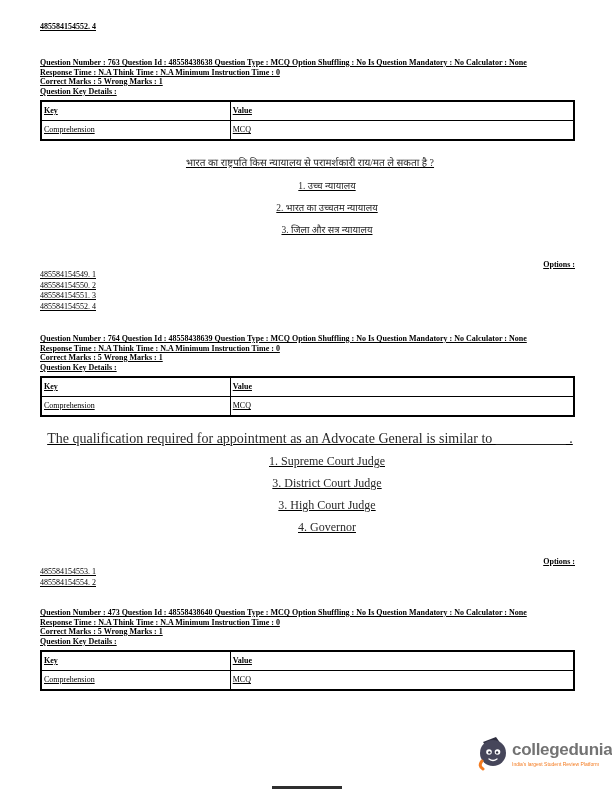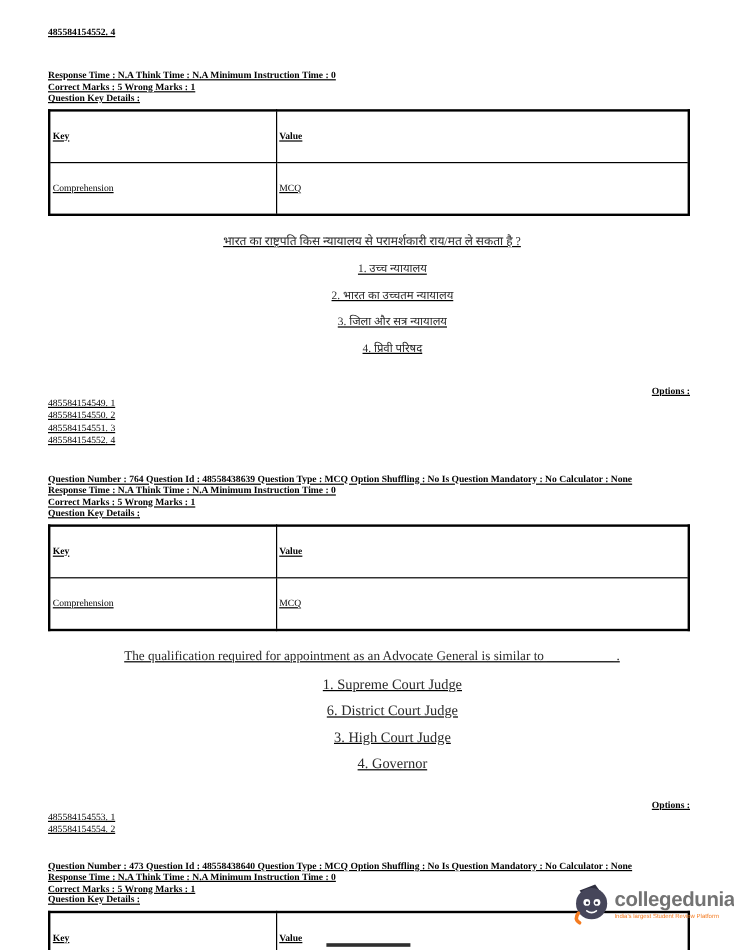--- a/index.html
+++ b/index.html
@@ -28,28 +28,28 @@
     white-space:nowrap;
   }
 
   .kv-table {
     width:100%; border-collapse:collapse; margin-top:4px;
     border:2px solid #000;
   }
   .kv-table th, .kv-table td {
     border:1px solid #000;
     font-size:8px; line-height:10px; height:11px;
-    padding:16px 2px; text-align:left; vertical-align:middle;
+    padding:4px 2px; text-align:left; vertical-align:middle;
   }
   .kv-table th { font-weight:bold; }
   .kv-table th:first-child, .kv-table td:first-child { width:35.5%; }
 
   .qimage { margin-top:16px; margin-left:5px; color:#2a2a2a;text-align:center; }
   .qtext.hindi { font-size:10px; line-height:12px; }
-  .qtext.english { font-size:11px; line-height:11px; }
+  .qtext.english { font-size:14px; line-height:11px; }
   .choices { margin-top:12px; margin-left:34px; }
   .choice { font-size:9.5px; line-height:11px; margin-bottom:11px; }
   .choice.english { font-size:12px; }
 
   .options-heading { font-size:8px; font-weight:bold; line-height:10px; margin-top:24px;text-align:right; }
   .oid { font-size:8px; line-height:10.5px; }
 
   .logo {
     position:absolute; left:476px; top:735px;
     display:flex; align-items:flex-start; gap:4px;
@@ -72,20 +72,21 @@
 </style>
 </head>
 <body>
 
 <div class="page">
   <div class="content">
 
     <div class="id-line">485584154552. 4</div>
 
     <section class="qblock qb1">
+      <div class="meta-line">Question Number : 763 Question Id : 48558438638 Question Type : MCQ Option Shuffling : No Is Question Mandatory : No Calculator : None</div>
       <div class="meta-line">Response Time : N.A Think Time : N.A Minimum Instruction Time : 0</div>
       <div class="meta-line">Correct Marks : 5 Wrong Marks : 1</div>
       <div class="meta-line">Question Key Details :</div>
       <table class="kv-table">
         <tbody>
             <tr>
           <th>Key</th>
           <th>Value</th>
         </tr>
         <tr>
@@ -93,21 +94,20 @@
           <td>MCQ</td>
         </tr>
       </tbody>
         </table>
       <div class="qimage">
         <div class="qtext hindi">भारत का राष्ट्रपति किस न्यायालय से परामर्शकारी राय/मत ले सकता है ?</div>
         <div class="choices">
           <div class="choice">1. उच्च न्यायालय</div>
           <div class="choice">2. भारत का उच्चतम न्यायालय</div>
           <div class="choice">3. जिला और सत्र न्यायालय</div>
-          <div class="choice">4. प्रिवी परिषद</div>
         </div>
       </div>
       <div class="options-heading">Options :</div>
       <div class="oid">485584154549. 1</div>
       <div class="oid">485584154550. 2</div>
       <div class="oid">485584154551. 3</div>
       <div class="oid">485584154552. 4</div>
     </section>
 
     <section class="qblock qb2">
@@ -124,21 +124,21 @@
         <tr>
           <td>Comprehension</td>
           <td>MCQ</td>
         </tr>
       </tbody>
         </table>
       <div class="qimage">
         <div class="qtext english">The qualification required for appointment as an Advocate General is similar to __________ .</div>
         <div class="choices">
           <div class="choice english">1. Supreme Court Judge</div>
-          <div class="choice english">6. District Court Judge</div>
+          <div class="choice english">3. District Court Judge</div>
           <div class="choice english">3. High Court Judge</div>
           <div class="choice english">4. Governor</div>
         </div>
       </div>
       <div class="options-heading">Options :</div>
       <div class="oid">485584154553. 1</div>
       <div class="oid">485584154554. 2</div>
     </section>
 
     <section class="qblock qb3">

